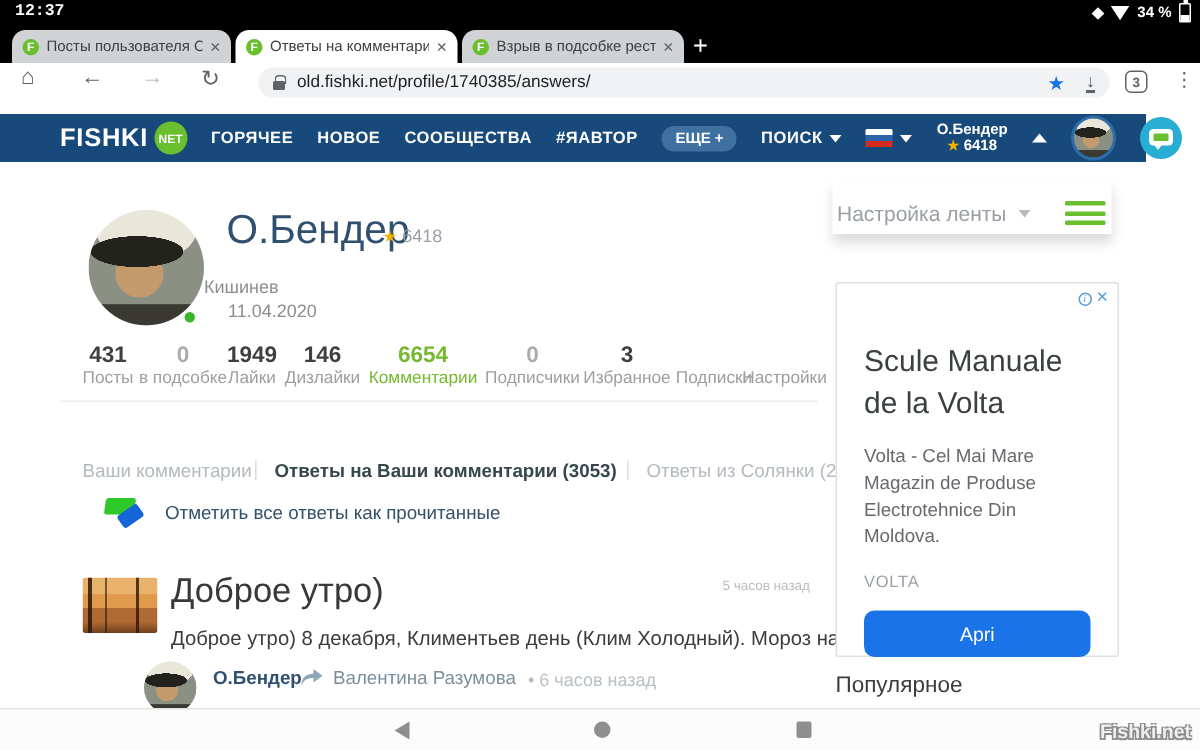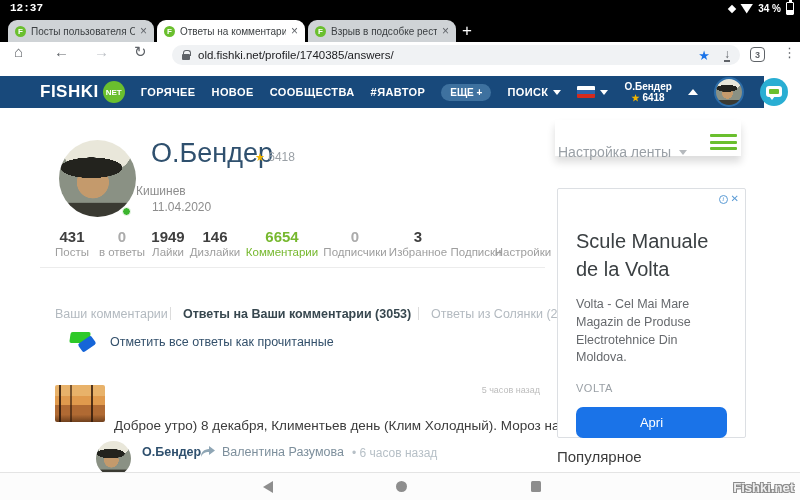--- a/index.html
+++ b/index.html
@@ -109,21 +109,21 @@
   .article-excerpt { position:absolute; left:114px; top:350px; font-size:13.5px; color:#3c3c3c; }
 
   .comment-avatar { position:absolute; left:96px; top:373px; width:35px; height:35px; border:none; }
   .comment-author { position:absolute; left:142px; top:377px; font-size:12.5px; font-weight:bold; color:#2f506e; }
   .reply-arrow { position:absolute; left:200px; top:377px; }
   .comment-target { position:absolute; left:222px; top:377px; font-size:12.5px; color:#7d8f9c; }
   .comment-time { position:absolute; left:352px; top:378px; font-size:12px; color:#b7c0c7; }
 
   
   .feed-panel { position:absolute; left:555px; top:52px; width:186px; height:36px; background:#fff; box-shadow:0 6px 8px rgba(0,0,0,0.14); }
-  .feed-settings { position:absolute; left:558px; top:76px; display:flex; align-items:center; gap:8px; }
+  .feed-settings { position:absolute; left:558px; top:66px; display:flex; align-items:center; gap:8px; }
   .feed-settings-text { font-size:14px; color:#9aa0a6; }
   .feed-chev { border-top-color:#b5b9bd; }
   .hamburger { position:absolute; left:710px; top:66px; width:27px; }
   .hamburger div { height:3px; background:#6abf2e; margin-bottom:3.5px; border-radius:1px; }
 
   .ad-card { position:absolute; left:557px; top:120px; width:189px; height:250px; background:#fff; border:1px solid #dcdfe3; border-radius:2px; padding:16px 18px; }
   .ad-badge { position:absolute; top:5px; right:6px; display:flex; align-items:center; gap:3px; color:#5b9bd5; }
   .ad-info { width:9px; height:9px; border:1px solid #5b9bd5; border-radius:50%; font-size:7px; display:flex; align-items:center; justify-content:center; font-style:italic; font-family:"Liberation Serif",serif; }
   .ad-close { font-size:10px; line-height:1; }
   .ad-title { margin-top:22px; font-size:20px; color:#3b4043; line-height:1.4; }
@@ -228,21 +228,21 @@
   <div class="profile-rating"><span class="star-sm">★</span> <span>6418</span></div>
   <div class="profile-city">Кишинев</div>
   <div class="profile-date">11.04.2020</div>
 
   <div class="stat" style="left:72px;">
     <div class="stat-val">431</div>
     <div class="stat-label">Посты</div>
   </div>
   <div class="stat" style="left:122px;">
     <div class="stat-val muted">0</div>
-    <div class="stat-label">в ответы</div>
+    <div class="stat-label">в подсобке</div>
   </div>
   <div class="stat" style="left:168px;">
     <div class="stat-val">1949</div>
     <div class="stat-label">Лайки</div>
   </div>
   <div class="stat" style="left:215px;">
     <div class="stat-val">146</div>
     <div class="stat-label">Дизлайки</div>
   </div>
   <div class="stat" style="left:282px;">
@@ -275,20 +275,21 @@
 
   <div class="mark-row">
     <span class="mark-icon">
       <span class="card-g"></span>
         <span class="card-b"></span>
     </span>
     <span class="mark-text">Отметить все ответы как прочитанные</span>
   </div>
 
   <div class="article-thumb"></div>
+  <div class="article-title">Доброе утро)</div>
   <div class="article-meta">
     <div>5 часов назад</div>
   </div>
   <div class="article-excerpt">Доброе утро) 8 декабря, Климентьев день (Клим Холодный). Мороз на...</div>
 
   <div class="circle-avatar comment-avatar"></div>
   <span class="comment-author">О.Бендер</span>
   <svg class="reply-arrow" width="16" height="13" viewBox="0 0 16 13">
     <path d="M9 1 L15 5.5 L9 10 L9 7 C4.5 7 2.5 8.5 1 12 C1 6.5 4 4.5 9 4 Z" fill="#8fa6b5"></path>
   </svg>

